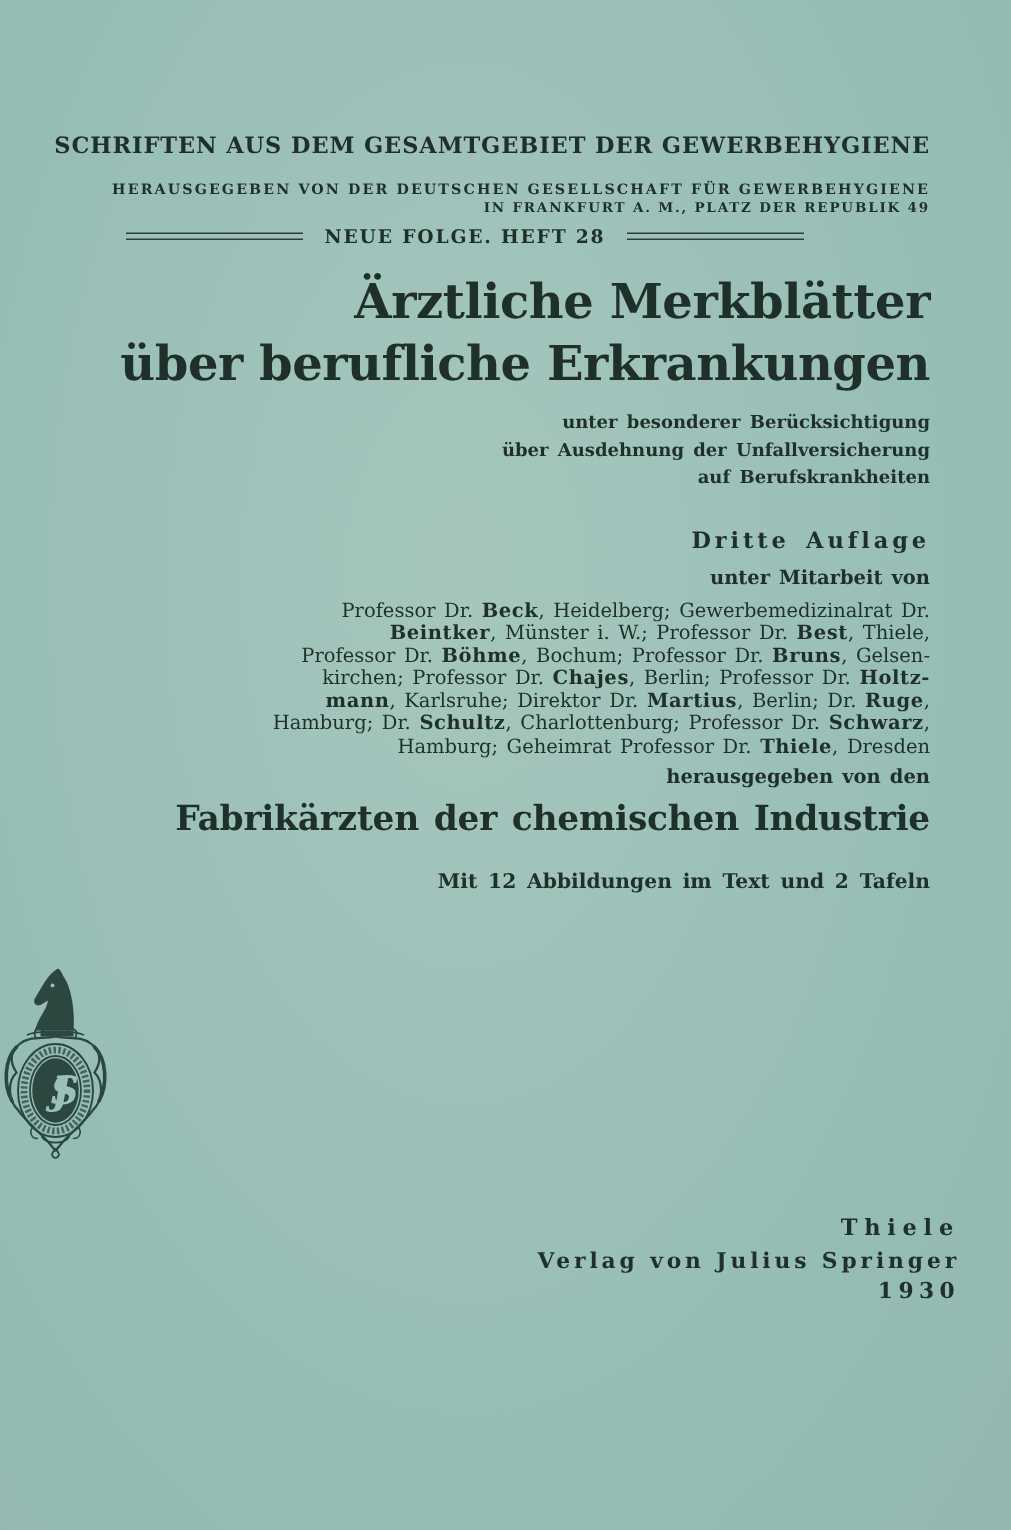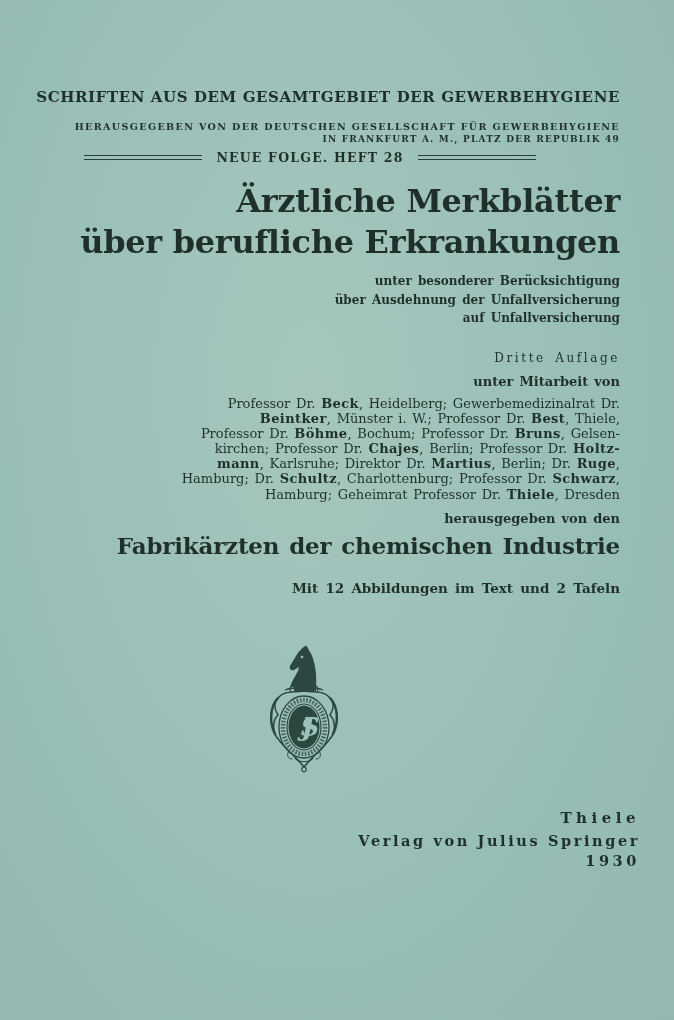--- a/index.html
+++ b/index.html
@@ -48,21 +48,21 @@
     margin: 0; font-size: 32px; font-weight: bold; line-height: 41px; letter-spacing: -0.3px;
   }
   .subtitle { margin-top: 9px; }
   .subtitle-line {
     font-size: 12px; font-weight: 600; line-height: 18.6px; word-spacing: 2px;
   }
 
   
   .edition { top: 351px; }
   .auflage {
-    font-size: 12px; font-weight: 400; letter-spacing: 2.6px; word-spacing: 3px;
+    font-size: 15px; font-weight: 700; letter-spacing: 2.6px; word-spacing: 3px;
   }
   .mitarbeit {
     margin-top: 9px; font-size: 13px; font-weight: 600; word-spacing: 1.5px;
   }
   .contributors { margin-top: 7px; }
   .contrib-line {
     font-size: 13px; font-weight: 500; line-height: 15.1px;
     white-space: nowrap; word-spacing: 1.6px;
   }
   .contrib-line .b { font-weight: bold; letter-spacing: 0.4px; }
@@ -71,21 +71,21 @@
   .publisher { top: 511px; }
   .hrsg { font-size: 13px; font-weight: 600; word-spacing: 1.5px; }
   .fabrik {
     margin-top: 6px; font-size: 23px; font-weight: bold; letter-spacing: -0.2px; word-spacing: 2px;
   }
   .abb { margin-top: 21px; font-size: 13.5px; font-weight: 600; word-spacing: 2.5px; }
 
   
   .emblem-wrap {
     position: absolute; top: 643px; left: 0; right: 54px;
-    display: flex; justify-content: center;
+    display: flex; justify-content: flex-start;
   }
   .emblem-wrap svg { transform: translateX(-6px); }
 
   
   .imprint { top: 809px; left: 10px; right: 34px; }
   .city { font-size: 15px; font-weight: bold; letter-spacing: 4.5px; line-height: 19px; }
   .verlag { margin-top: 3px; font-size: 14.5px; font-weight: 600; letter-spacing: 2.6px; line-height: 19px; }
   .year { margin-top: 2px; font-size: 14.5px; font-weight: 600; letter-spacing: 3.6px; }
 </style>
 </head>
@@ -105,21 +105,21 @@
   </section>
 
   <section class="title-block">
     <h1 class="main-title">
       <div>Ärztliche Merkblätter</div>
       <div>über berufliche Erkrankungen</div>
     </h1>
     <div class="subtitle">
         <div class="subtitle-line">unter besonderer Berücksichtigung</div>
         <div class="subtitle-line">über Ausdehnung der Unfallversicherung</div>
-        <div class="subtitle-line">auf Unfallversicherung</div>
+        <div class="subtitle-line">auf Berufskrankheiten</div>
       </div>
   </section>
 
   <section class="edition">
     <div class="auflage">Dritte Auflage</div>
     <div class="mitarbeit">unter Mitarbeit von</div>
     <div class="contributors">
         <div class="contrib-line"><span>Professor Dr. </span><span class="b">Beck</span><span>, Heidelberg; Gewerbemedizinalrat Dr.</span></div>
         <div class="contrib-line"><span class="b">Beintker</span><span>, Münster i. W.; Professor Dr. </span><span class="b">Best</span><span>, Thiele,</span></div>
         <div class="contrib-line"><span>Professor Dr. </span><span class="b">Böhme</span><span>, Bochum; Professor Dr. </span><span class="b">Bruns</span><span>, Gelsen-</span></div>

